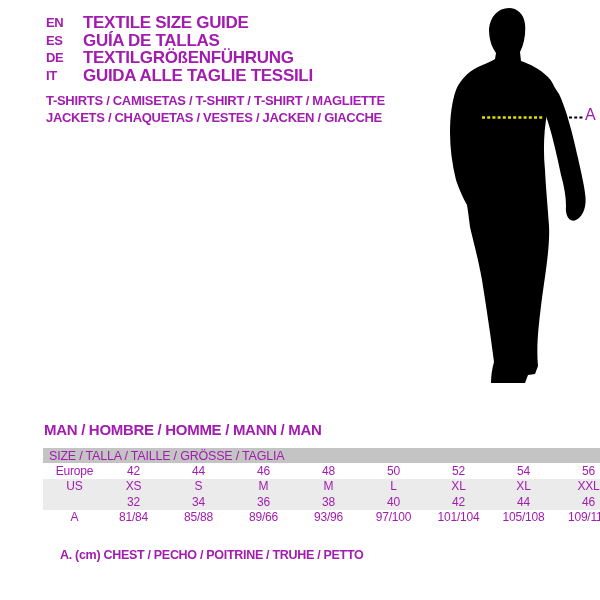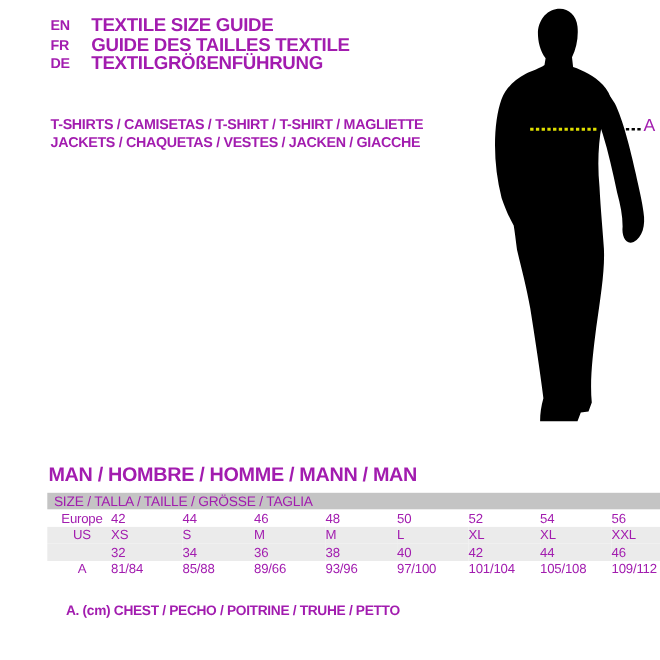--- a/index.html
+++ b/index.html
@@ -6,55 +6,59 @@
   .canvas{
     position:relative;width:600px;height:600px;background:#ffffff;overflow:hidden;
     font-family:"Liberation Sans", sans-serif;color:#a21caf;margin-left:25px;
   }
   
   .lang-list{position:absolute;left:21px;top:14px;}
   .lang-row{display:flex;height:17.5px;line-height:17.5px;}
   .lang-code{width:37px;font-size:13px;font-weight:700;letter-spacing:-0.3px;}
   .lang-label{font-size:17px;font-weight:700;letter-spacing:-0.3px;white-space:nowrap;}
   
-  .categories{position:absolute;left:21px;top:104px;}
+  .categories{position:absolute;left:21px;top:92px;}
   .cat-line{font-size:13px;font-weight:700;letter-spacing:-0.3px;line-height:17px;white-space:nowrap;}
   
   .figure-wrap{position:absolute;left:395px;top:0;width:190px;height:398px;}
   .figure-wrap svg{position:absolute;left:0;top:0;}
   .measure-label{position:absolute;left:165px;top:106px;font-size:16px;font-weight:400;}
   
-  .section-title{position:absolute;left:19px;top:421px;font-size:18px;font-weight:700;letter-spacing:-0.3px;}
+  .section-title{position:absolute;left:19px;top:421px;font-size:15px;font-weight:700;letter-spacing:-0.3px;}
   
   .size-table{position:absolute;left:18px;top:448px;width:578px;border-collapse:collapse;table-layout:fixed;}
-  .size-table td{font-size:12px;letter-spacing:-0.2px;padding:0;height:15.5px;vertical-align:middle;text-align:left;}
+  .size-table td{font-size:12px;letter-spacing:-0.2px;padding:0;height:15.5px;vertical-align:middle;text-align:center;}
   .size-table .t-head td{background:#c4c4c4;text-align:left;padding-left:6px;height:15px;font-size:12.5px;}
   .size-table .row-label{text-align:center;padding-left:5px;}
   .size-table .row-shade td{background:#ebebeb;}
   .col-label{width:58px;}
   
   .footnote{position:absolute;left:35px;top:548px;font-size:12.5px;font-weight:700;letter-spacing:-0.3px;}
 </style>
 </head>
 <body>
 
 <div class="canvas">
 
   <div class="lang-list">
     <div class="lang-row">
       <span class="lang-code">EN</span>
       <span class="lang-label">TEXTILE SIZE GUIDE</span>
     </div>
     <div class="lang-row">
-      <span class="lang-code">FR</span>
-      <span class="lang-label">GUIDE DES TAILLES TEXTILE</span>
+      <span class="lang-code">ES</span>
+      <span class="lang-label">GUÍA DE TALLAS</span>
     </div>
     <div class="lang-row">
       <span class="lang-code">DE</span>
       <span class="lang-label">TEXTILGRÖßENFÜHRUNG</span>
+    </div>
+    <div class="lang-row">
+      <span class="lang-code">IT</span>
+      <span class="lang-label">GUIDA ALLE TAGLIE TESSILI</span>
     </div>
   </div>
 
   <div class="categories">
     <div class="cat-line">T-SHIRTS / CAMISETAS / T-SHIRT / T-SHIRT / MAGLIETTE</div>
     <div class="cat-line">JACKETS / CHAQUETAS / VESTES / JACKEN / GIACCHE</div>
   </div>
 
   <div class="figure-wrap">
     <svg width="190" height="398" viewBox="395 0 190 398" xmlns="http://www.w3.org/2000/svg">

